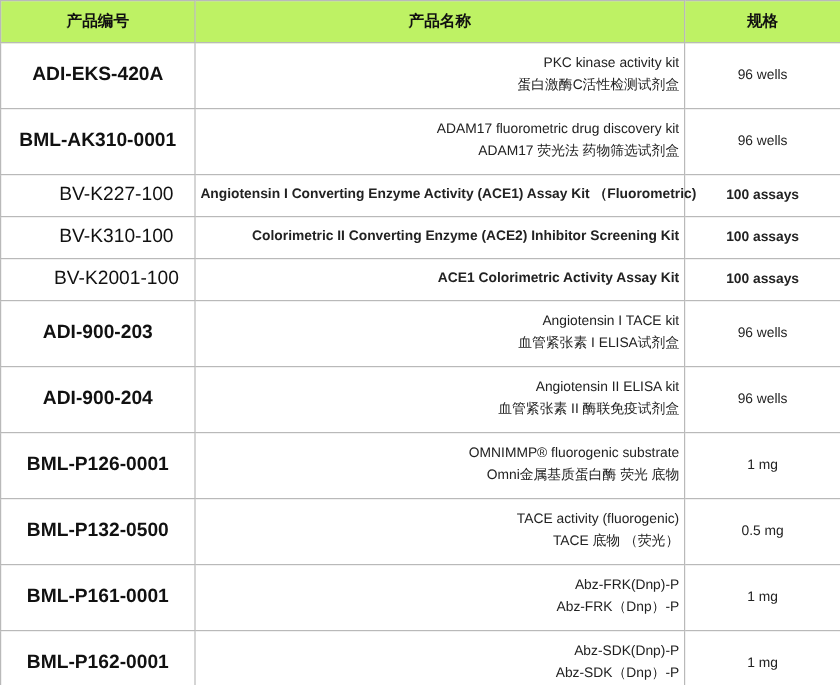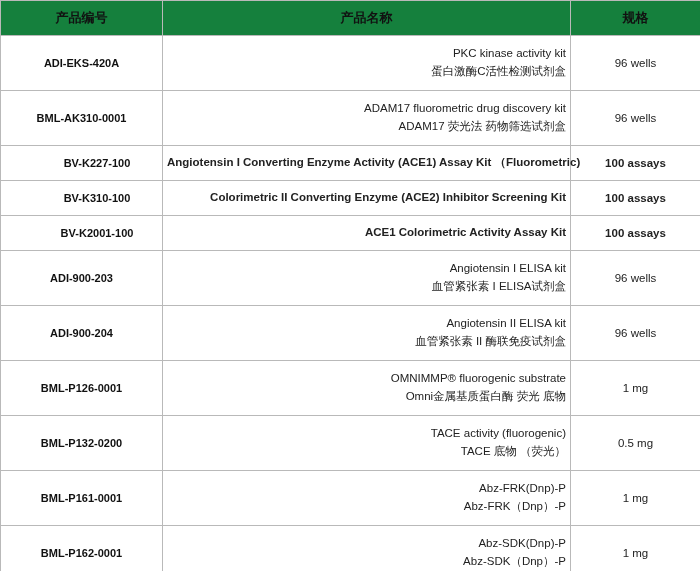--- a/index.html
+++ b/index.html
@@ -20,37 +20,37 @@
     table-layout: fixed;
   }
   table.product-table td,
   table.product-table th {
     border: 1px solid #b9b9b9;
     vertical-align: middle;
     text-align: center;
     padding: 4px 4px;
   }
   thead th {
-    background: #15803d;
+    background: #bef264;
     font-size: 13px;
     font-weight: bold;
     height: 26px;
     color: #111111;
   }
   col.c-code  { width: 162px; }
   col.c-name  { width: 408px; }
   col.c-spec  { width: 130px; }
 
   td.code {
-    font-size: 11px;
+    font-size: 16px;
     font-weight: bold;
     color: #111111;
   }
   td.code.plain {
-    font-weight: bold;
+    font-weight: normal;
     padding-left: 35px;
   }
   td.name {
     font-size: 11.5px;
     line-height: 1.55;
     color: #222222;
   }
   td.name .ln {
     display: block;
     white-space: nowrap;
@@ -113,21 +113,21 @@
       <tr class="one-line">
         <td class="code plain">BV-K2001-100</td>
         <td class="name">
           <span class="ln">ACE1 Colorimetric Activity Assay Kit</span>
         </td>
         <td class="spec">100 assays</td>
       </tr>
       <tr class="two-line">
         <td class="code">ADI-900-203</td>
         <td class="name">
-          <span class="ln">Angiotensin I ELISA kit</span>
+          <span class="ln">Angiotensin I TACE kit</span>
           <span class="ln">血管紧张素 I ELISA试剂盒</span>
         </td>
         <td class="spec">96 wells</td>
       </tr>
       <tr class="two-line">
         <td class="code">ADI-900-204</td>
         <td class="name">
           <span class="ln">Angiotensin II ELISA kit</span>
           <span class="ln">血管紧张素 II 酶联免疫试剂盒</span>
         </td>
@@ -135,21 +135,21 @@
       </tr>
       <tr class="two-line">
         <td class="code">BML-P126-0001</td>
         <td class="name">
           <span class="ln">OMNIMMP® fluorogenic substrate</span>
           <span class="ln">Omni金属基质蛋白酶 荧光 底物</span>
         </td>
         <td class="spec">1 mg</td>
       </tr>
       <tr class="two-line">
-        <td class="code">BML-P132-0200</td>
+        <td class="code">BML-P132-0500</td>
         <td class="name">
           <span class="ln">TACE activity (fluorogenic)</span>
           <span class="ln">TACE 底物 （荧光）</span>
         </td>
         <td class="spec">0.5 mg</td>
       </tr>
       <tr class="two-line">
         <td class="code">BML-P161-0001</td>
         <td class="name">
           <span class="ln">Abz-FRK(Dnp)-P</span>

